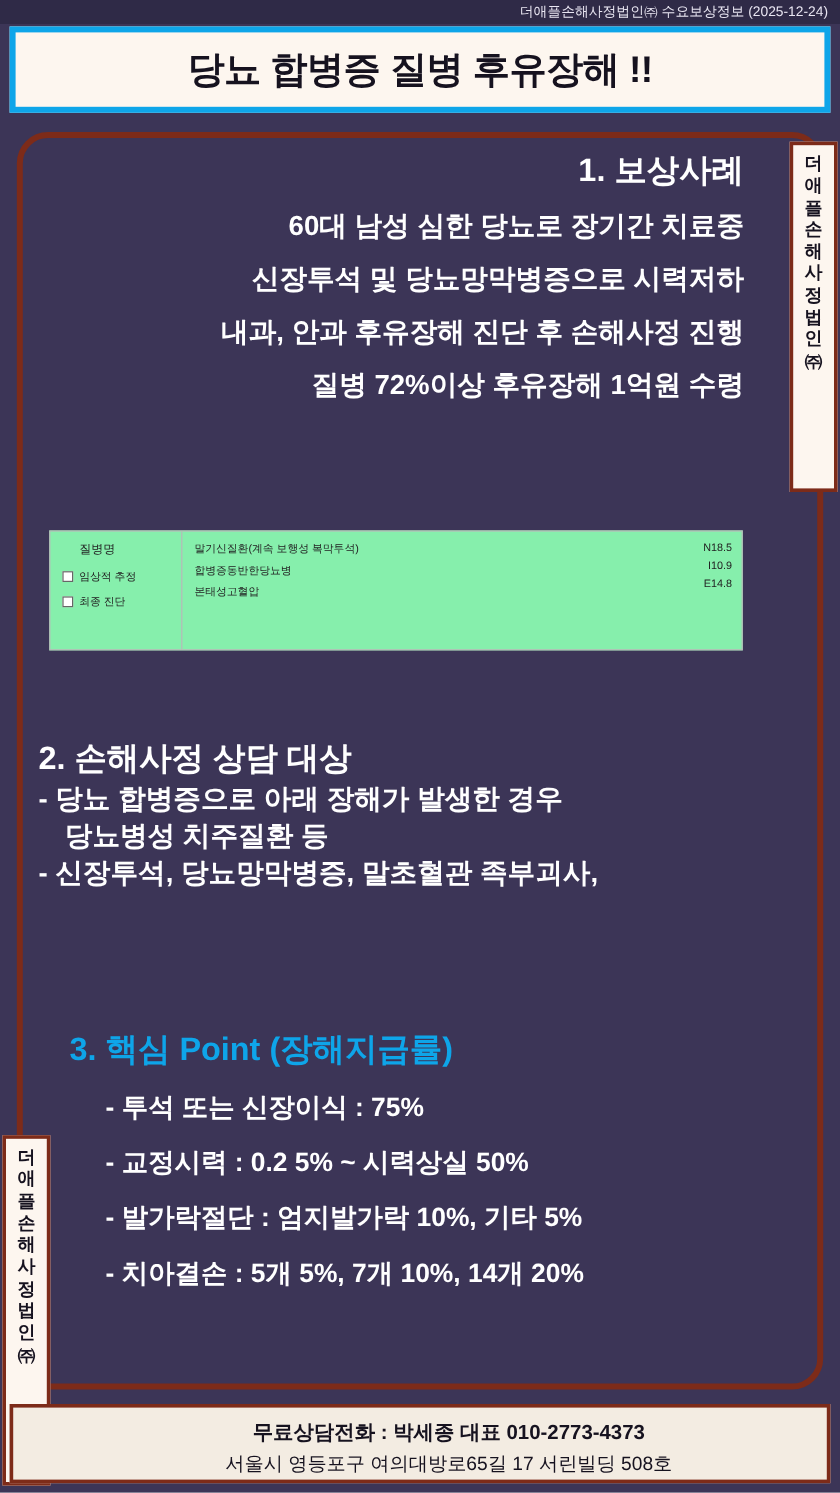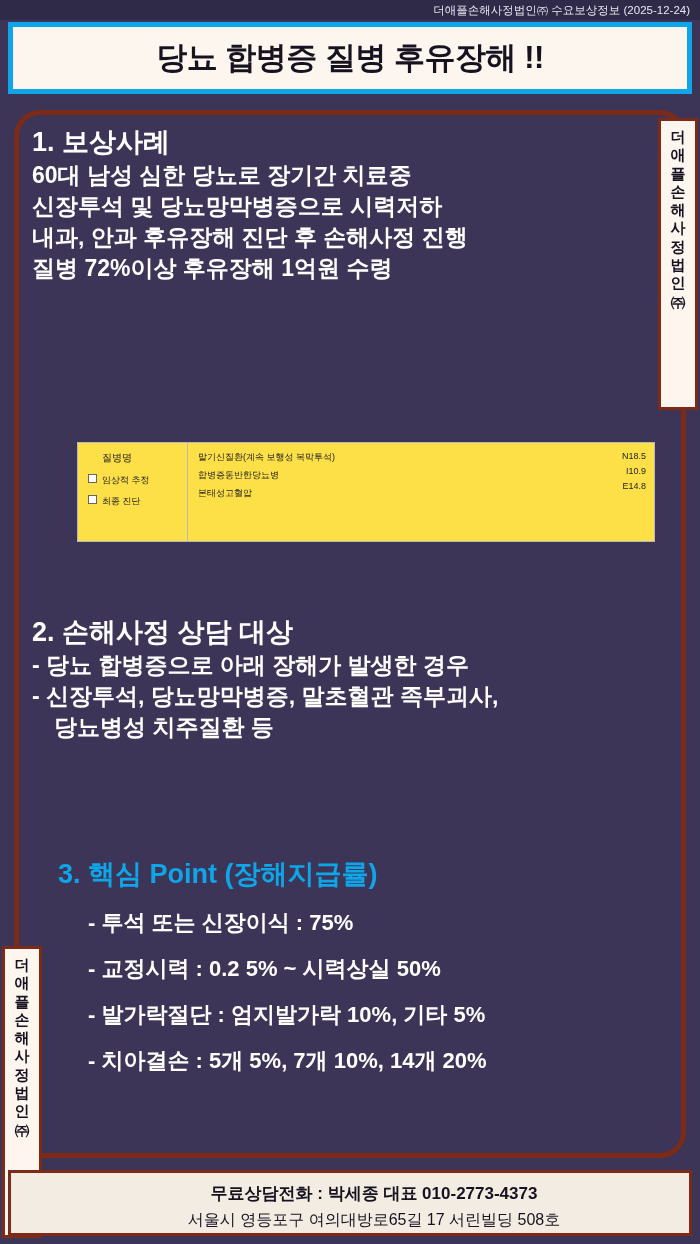--- a/index.html
+++ b/index.html
@@ -98,64 +98,66 @@
     left: -6px;
     top: 842px;
     height: 292px;
   }
   .vtab span { display: block; }
 
   
   .content {
     position: absolute;
     top: 20px;
-    left: 24px;
+    left: 12px;
     width: 600px;
     color: #ffffff;
+    text-align: right;
   }
   h2.sec {
     margin: 0;
     font-size: 27px;
     font-weight: bold;
     color: #ffffff;
   }
   .line {
     font-size: 23px;
     font-weight: bold;
     color: #ffffff;
+    margin-top: 13px;
     white-space: nowrap;
   }
   .sec1 { margin-bottom: 4px; }
 
   
   .doc-snip {
     position: absolute;
     top: 338px;
     left: 33px;
     width: 578px;
     height: 100px;
-    background: #fde047;
+    background: #86efac;
     border: 1px solid #b9b9b9;
     display: flex;
     font-size: 9px;
     color: #222;
-    margin-left: 36px;
   }
   .doc-left {
     width: 110px;
     border-right: 1px solid #b9b9b9;
     padding: 8px 6px 0 10px;
   }
   .doc-left .dl-title {
     font-size: 10px;
     margin-left: 14px;
     margin-bottom: 9px;
   }
   .chk {
     display: flex;
+    align-items: center;
     gap: 5px;
     margin-bottom: 8px;
   }
   .chk .box {
     width: 9px;
     height: 9px;
     border: 1px solid #666;
     background: #fff;
     display: inline-block;
   }
@@ -300,22 +302,22 @@
       <div class="doc-right">
         <div>N18.5</div>
         <div>I10.9</div>
         <div>E14.8</div>
       </div>
     </div>
 
     <div class="sec2-wrap">
       <h2 class="sec">2. 손해사정 상담 대상</h2>
       <div class="bullet">- 당뇨 합병증으로 아래 장해가 발생한 경우</div>
+      <div class="bullet indent">당뇨병성 치주질환 등</div>
       <div class="bullet">- 신장투석, 당뇨망막병증, 말초혈관 족부괴사,</div>
-      <div class="bullet indent">당뇨병성 치주질환 등</div>
     </div>
 
     <div class="sec3-wrap">
       <h2 class="sec3">3. 핵심 Point (장해지급률)</h2>
       <div class="p3">- 투석 또는 신장이식 : 75%</div>
       <div class="p3">- 교정시력 : 0.2 5% ~ 시력상실 50%</div>
       <div class="p3">- 발가락절단 : 엄지발가락 10%, 기타 5%</div>
       <div class="p3">- 치아결손 : 5개 5%, 7개 10%, 14개 20%</div>
     </div>
   </div>

